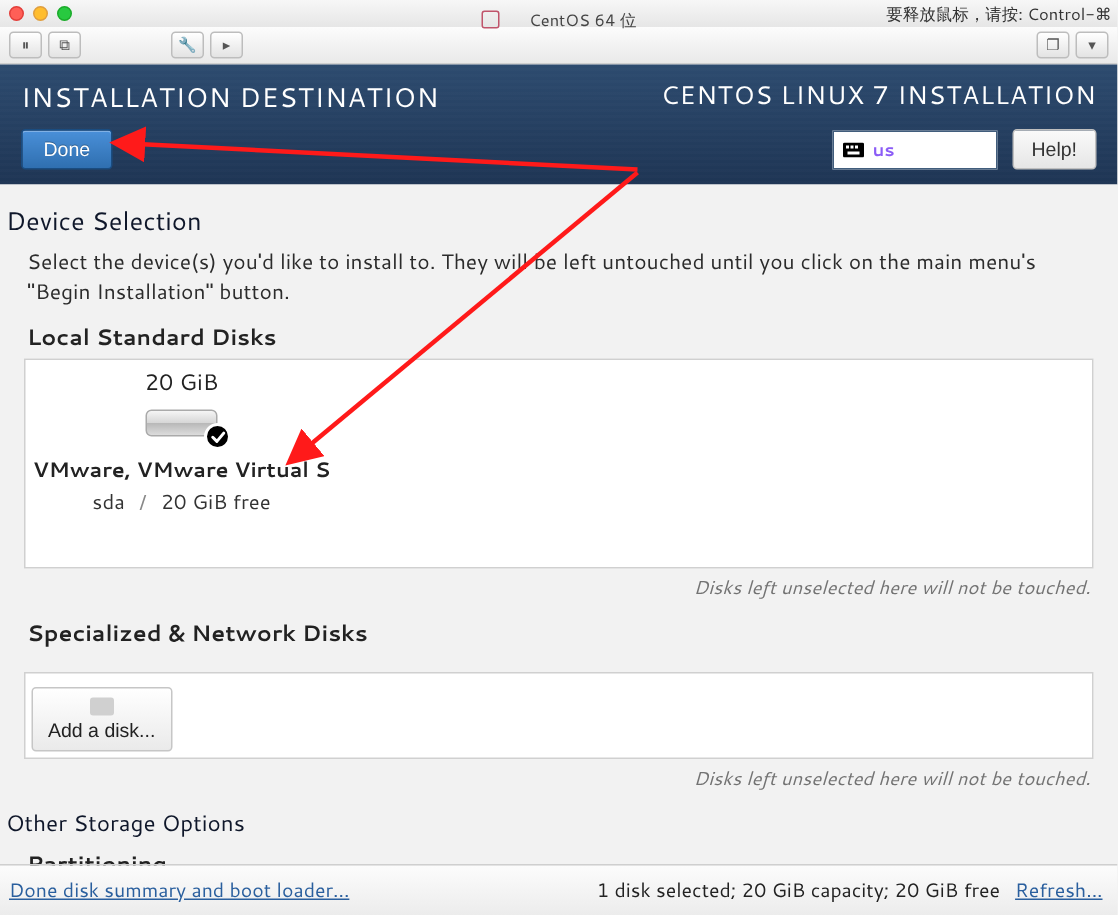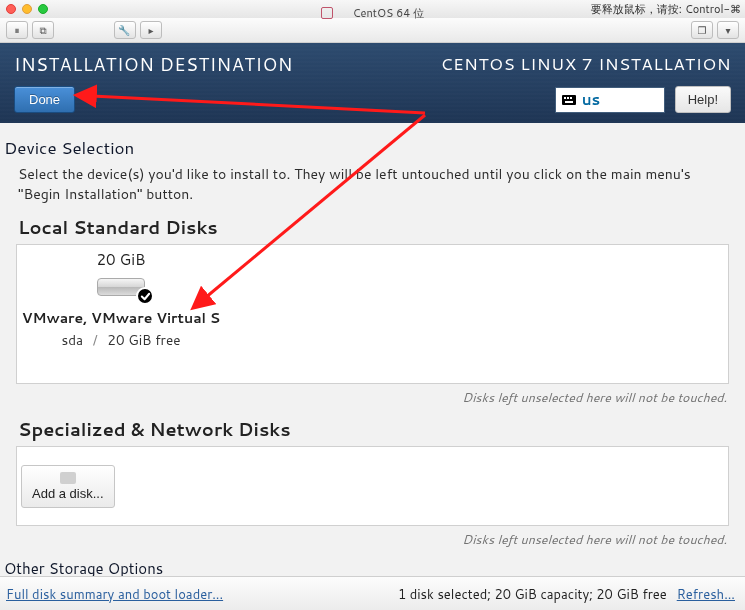--- a/index.html
+++ b/index.html
@@ -77,27 +77,27 @@
     background: linear-gradient(#4a90d9,#2f6fb0);
     border:1px solid #1a4c80;
     border-radius:3px;
     padding:5px 14px;
     color:#fff; font-size:13px;
     text-shadow:0 -1px rgba(0,0,0,0.3);
     box-shadow: inset 0 1px rgba(255,255,255,0.3);
   }
   .banner-right-bottom { display:flex; align-items:center; gap:10px; }
   .lang-box {
-    background:#fff; color:#0369a1;
+    background:#fff; color:#8b5cf6;
     border:1px solid #415d7c;
     height:26px; width:110px;
     display:flex; align-items:center; gap:6px;
     padding:0 6px;
     font-weight:bold;
-    font-size:15px;
+    font-size:12px;
   }
   .help-btn {
     background:linear-gradient(#fafafa,#e6e6e6);
     border:1px solid #bfbfbf;
     border-radius:3px;
     padding:5px 12px;
     color:#333; font-size:13px;
   }
 
   
@@ -110,21 +110,21 @@
   .h1 {
     font-size:17px; color:#0f172a;
     padding: 0 4px 6px 4px;
   }
   .para {
     padding: 0 18px 10px 18px;
     font-size:14px; color:#2c2c2c;
     line-height:1.4;
   }
   .subh {
-    font-size:18px; font-weight:bold;
+    font-size:15px; font-weight:bold;
     padding: 0 18px 4px 18px;
   }
   .disk-frame, .net-frame {
     margin: 0 16px 0 16px;
     border:1px solid #d0d0d0;
     background:#fff;
     padding:4px;
     display:flex;
   }
   .disk-frame { height:140px; align-items:flex-start; }
@@ -149,21 +149,21 @@
   .disk-name { font-weight:bold; font-size:14px; margin-top:10px; }
   .disk-detail { font-size:13.5px; color:#333; }
   .disk-detail .sep { margin:0 6px; color:#888; }
 
   .leftnote {
     font-style:italic; color:#737373;
     font-size:12.5px;
     text-align:right;
     padding: 4px 18px 10px 18px;
   }
-  .net-frame { height:80px; align-items:center; }
+  .net-frame { height:58px; align-items:flex-end;margin-top:12px; }
   .add-disk-btn {
     background:linear-gradient(#ffffff,#eaeaea);
     border:1px solid #c6c6c6;
     border-radius:3px;
     padding:6px 10px 6px 10px;
     display:flex; flex-direction:column; align-items:center; gap:2px;
     font-size:13px; color:#222;
   }
   .add-disk-btn .plus-icon {
     width:16px; height:12px;
@@ -285,21 +285,21 @@
       <span>Add a disk...</span>
     </button>
   </div>
   <div class="leftnote">Disks left unselected here will not be touched.</div>
 
   <div class="h1" style="font-size:15px;">Other Storage Options</div>
   <div class="subh">Partitioning</div>
 </div>
 
 <div class="footer">
-  <a class="link">Full disk summary and boot loader...</a>
+  <a class="link">Done disk summary and boot loader...</a>
   <div class="footer-right">
     <span>1 disk selected; 20 GiB capacity; 20 GiB free</span>
     <a class="link">Refresh...</a>
   </div>
 </div>
 
 <svg class="overlay">
   <defs>
     <marker id="ah" viewBox="0 0 10 10" refX="2" refY="5" markerWidth="8" markerHeight="8" orient="auto-start-reverse">
       <path d="M0 0 L10 5 L0 10 Z" fill="#ff1a1a"></path>

